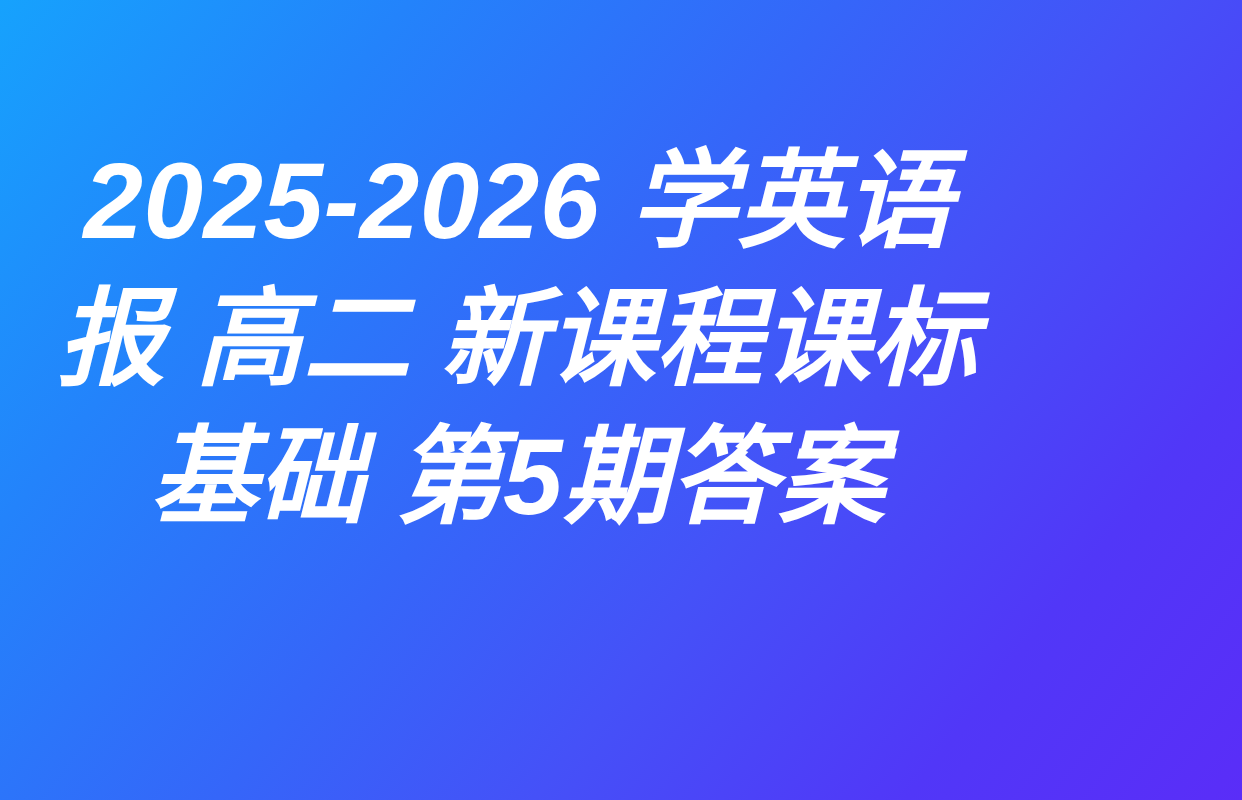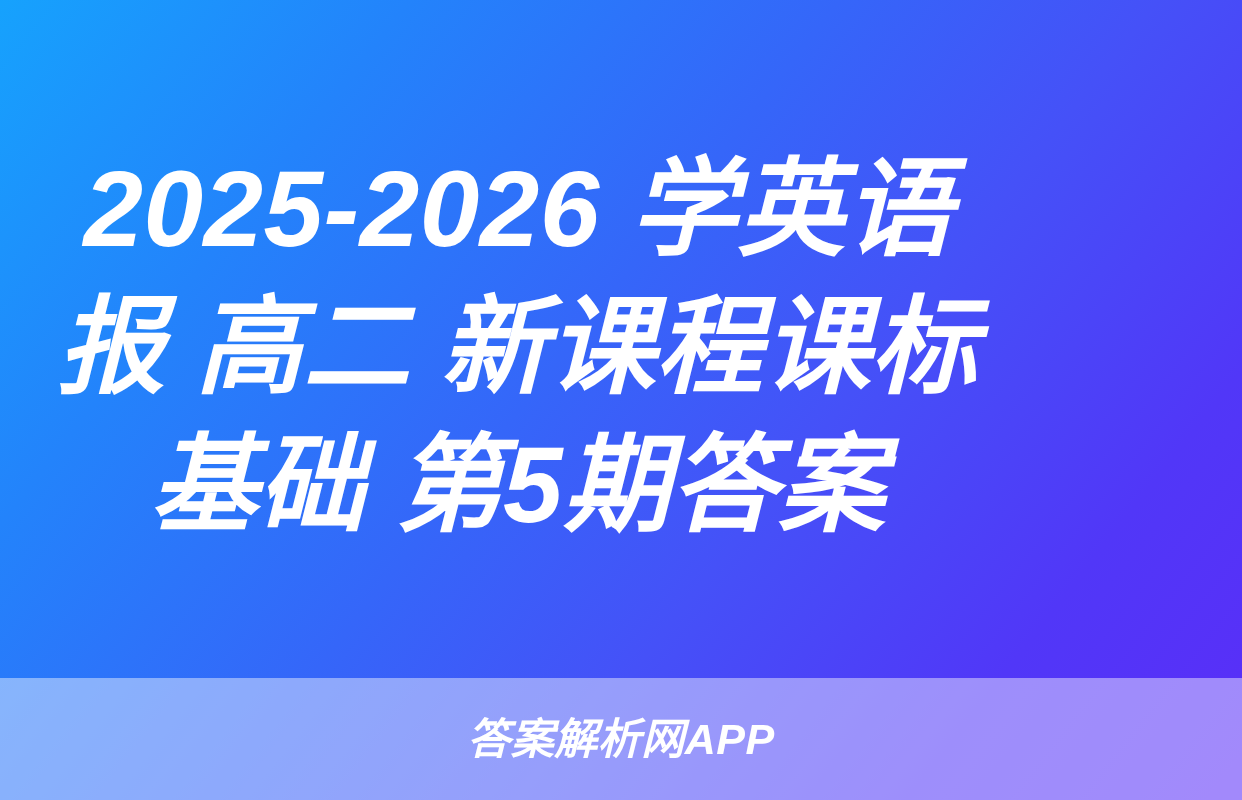--- a/index.html
+++ b/index.html
@@ -22,21 +22,21 @@
         #3566f9 45%,
         #4551f8 62%,
         #5137f8 82%,
         #5a2df8 100%);
   }
 
   
   #headline-block {
     position: absolute;
     left: 0;
-    top: 8px;
+    top: 0;
     width: 1036px;
     height: 678px;
     display: flex;
     flex-direction: column;
     align-items: center;
     justify-content: center;
     box-sizing: border-box;
     padding: 4px 36px;
   }
 
@@ -80,17 +80,14 @@
 </style>
 </head>
 <body>
 
 <div id="poster-card">
 
   <div id="headline-block">
     <div id="headline-text">2025-2026 学英语报 高二 新课程课标基础 第5期答案</div>
   </div>
 
-  <div id="footer-band">
-    <div id="footer-brand">答案解析网APP</div>
-  </div>
 
 </div>
 
 </body></html>

